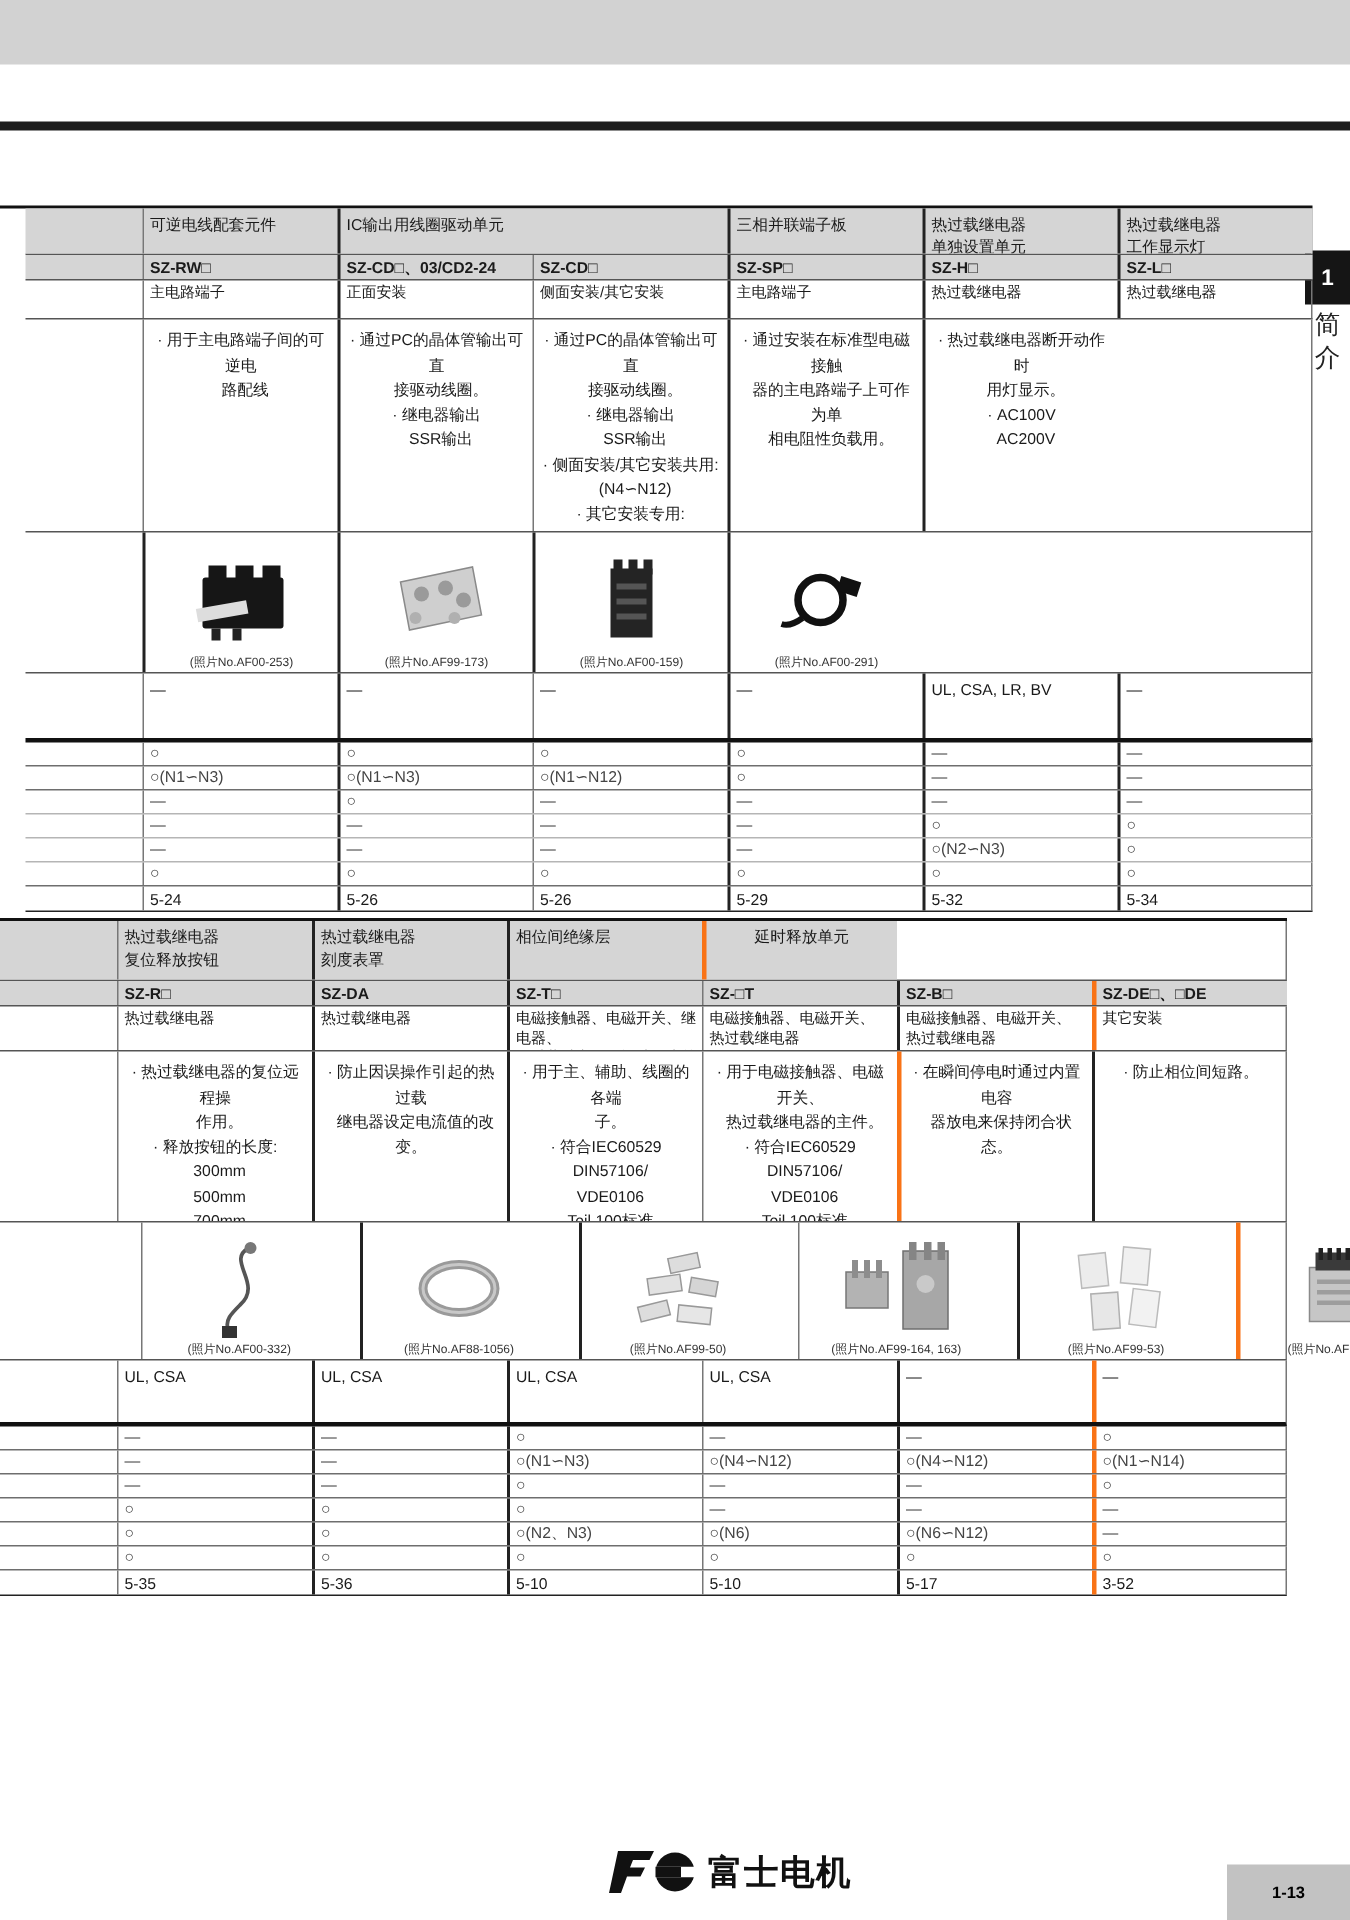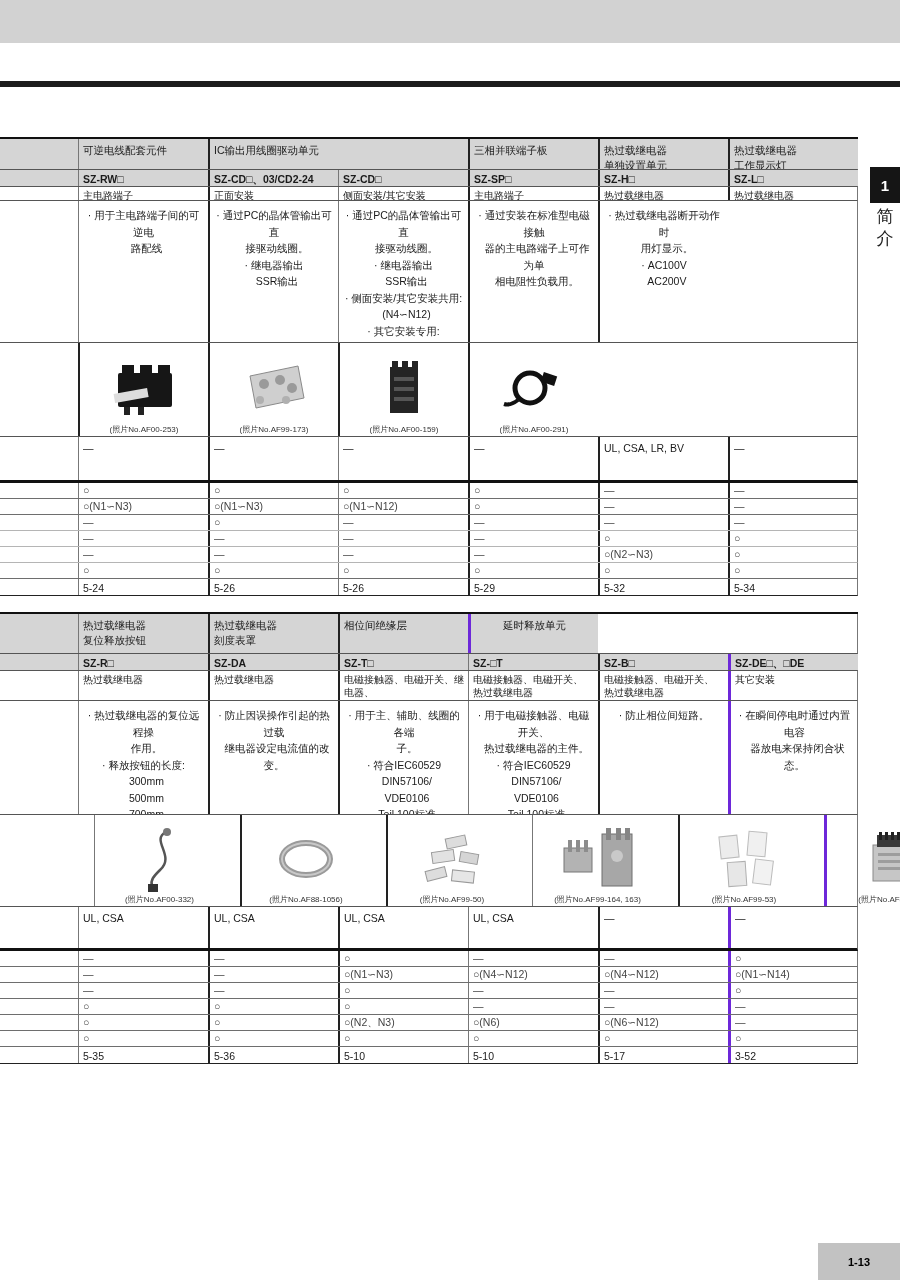--- a/index.html
+++ b/index.html
@@ -9,37 +9,37 @@
   .blackband{position:absolute;top:81px;left:0;width:900px;height:6px;background:#1d1d1d;}
 
   
   .side-tab-box{position:absolute;top:167px;left:870px;width:30px;height:36px;background:#151515;
      color:#fff;font-weight:bold;font-size:15px;display:flex;align-items:center;justify-content:center;}
   .side-tab-label{position:absolute;top:206px;left:868px;width:34px;text-align:center;
      font-size:17px;line-height:22px;color:#222;white-space:pre-line;}
 
   
   .tbl{position:absolute;left:0;width:858px;border-top:2px solid #111;}
-  .t1{top:137px;} .t2{top:612px;}
+  .t1{top:137px;padding-left:17px;} .t2{top:612px;}
   .row{display:grid;grid-template-columns:78px 130px 130px 130px 130px 130px 130px;
        border-bottom:1px solid #555;border-right:1px solid #777;box-sizing:border-box;}
   .cell{border-left:1px solid #777;box-sizing:border-box;padding:1px 4px;overflow:hidden;
         font-size:10.5px;line-height:14px;}
   .cell.first{border-left:none;}
   .bL2{border-left:2px solid #222;}
-  .bL3{border-left:3px solid #6d28d9;}
+  .bL3{border-left:3px solid #f97316;}
   .sp2{grid-column:span 2;}
   .gray{background:#d5d5d5;}
   .pre{white-space:pre-line;}
   .prew{white-space:pre-wrap;}
 
   .r-cat{height:31px;}  .t2 .r-cat{height:40px;}
   .r-cat .cell{padding-top:4px;font-size:10.5px;line-height:15px;}
   .r-model{height:17px;} .r-model .cell{font-weight:bold;padding-top:2px;}
-  .r-sub{height:14px;}   .t2 .r-sub{height:30px;}
+  .r-sub{height:26px;}   .t2 .r-sub{height:30px;}
   .r-sub .cell{padding-top:2px;font-size:10px;line-height:13px;}
   .r-desc{height:142px;text-align:center;} .t2 .r-desc{height:114px;}
   .r-desc .cell{padding-top:6px;font-size:10.5px;line-height:16.5px;}
   .r-photo{height:94px;} .t2 .r-photo{height:92px;gap:16px;}
   .photo-cell{position:relative;display:flex;align-items:center;justify-content:center;}
   .caption{position:absolute;bottom:1px;left:0;right:0;text-align:center;font-size:8px;color:#333;line-height:10px;}
   .r-cert{height:46px;border-bottom:3px solid #111;} .t2 .r-cert{height:44px;}
   .r-cert .cell{padding-top:4px;}
   .r-data{height:16px;} .r-data .cell{color:#444;padding-top:1px;line-height:13px;}
   .r-data{border-bottom:1px solid #6e6e6e;}
@@ -284,23 +284,23 @@
 · 符合IEC60529
   DIN57106/
   VDE0106
   Teil 100标准</div>
       <div class="cell prew">· 用于电磁接触器、电磁开关、
   热过载继电器的主件。
 · 符合IEC60529
   DIN57106/
   VDE0106
   Teil 100标准</div>
-      <div class="cell prew bL2">· 防止相位间短路。</div>
       <div class="cell prew bL3">· 在瞬间停电时通过内置电容
   器放电来保持闭合状态。</div>
+      <div class="cell prew bL2">· 防止相位间短路。</div>
     </div>
     <div class="row r-photo">
       <div class="cell first"></div>
       <div class="cell photo-cell">
         <svg width="100" height="70" viewBox="0 0 100 70">
           <path d="M56,6 C40,14 66,30 50,44 C44,50 40,54 42,60" stroke="#555" stroke-width="2.5" fill="none"></path>
           <circle cx="57" cy="6" r="4" fill="#777"></circle>
           <rect x="38" y="58" width="10" height="8" fill="#333"></rect>
         </svg>
         <div class="caption">(照片No.AF00-332)</div>
@@ -428,16 +428,25 @@
       <div class="cell first"></div>
       <div class="cell">5-35</div>
       <div class="cell bL2">5-36</div>
       <div class="cell bL2">5-10</div>
       <div class="cell">5-10</div>
       <div class="cell bL2">5-17</div>
       <div class="cell bL3">3-52</div>
     </div>
   </section>
 
+  <div class="logo">
+    <svg width="62" height="34" viewBox="0 0 62 34">
+      <path d="M8,3 L32,3 L29,9 L18,9 L16,14 L26,14 L23,20 L14,20 L10,31 L2,31 Z" fill="#111"></path>
+      <circle cx="46" cy="17" r="13" fill="#111"></circle>
+      <rect x="31" y="13.5" width="30" height="7" fill="#fff"></rect>
+      <rect x="33" y="13.5" width="17" height="7" fill="#111"></rect>
+    </svg>
+    <span class="logo-text">富士电机</span>
+  </div>
   <div class="pagebox">
     <span>1-13</span>
   </div>
 </div>
 
 </body></html>

